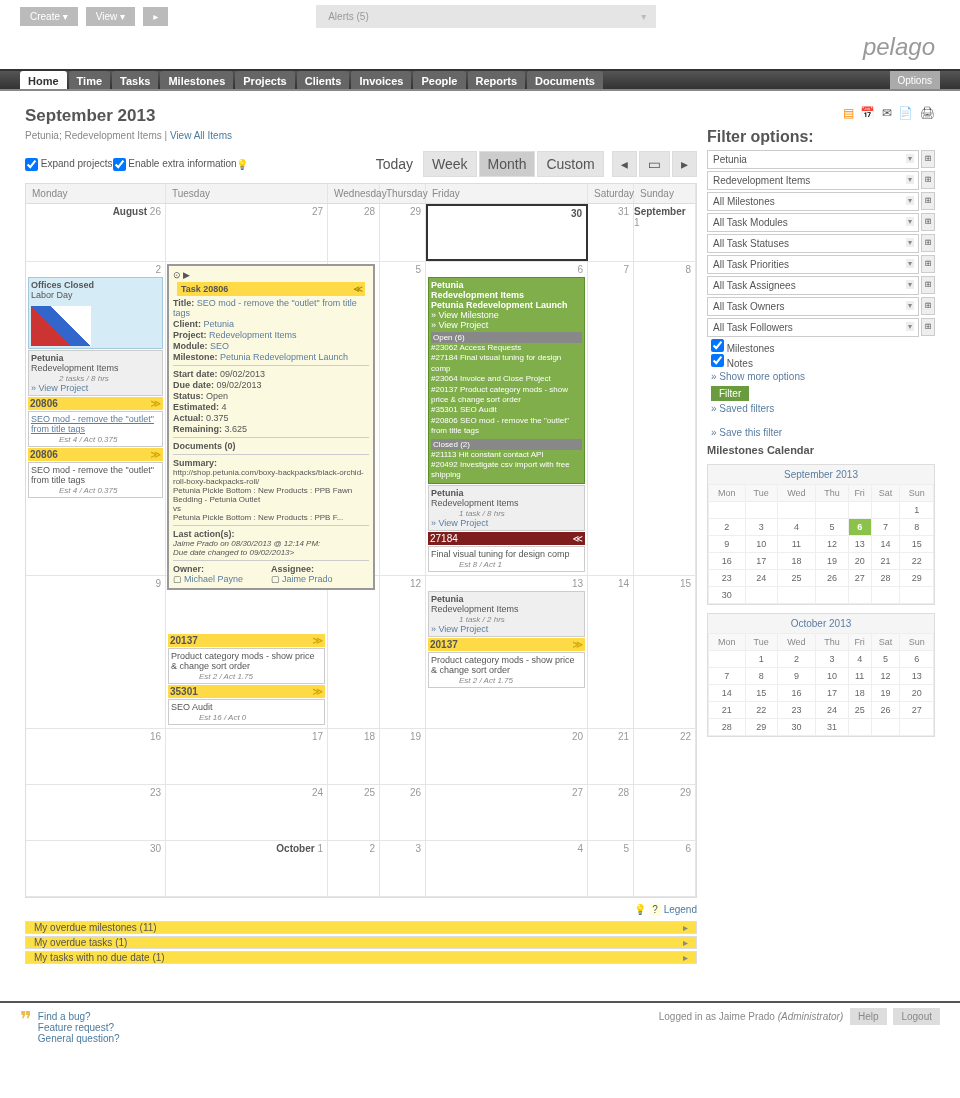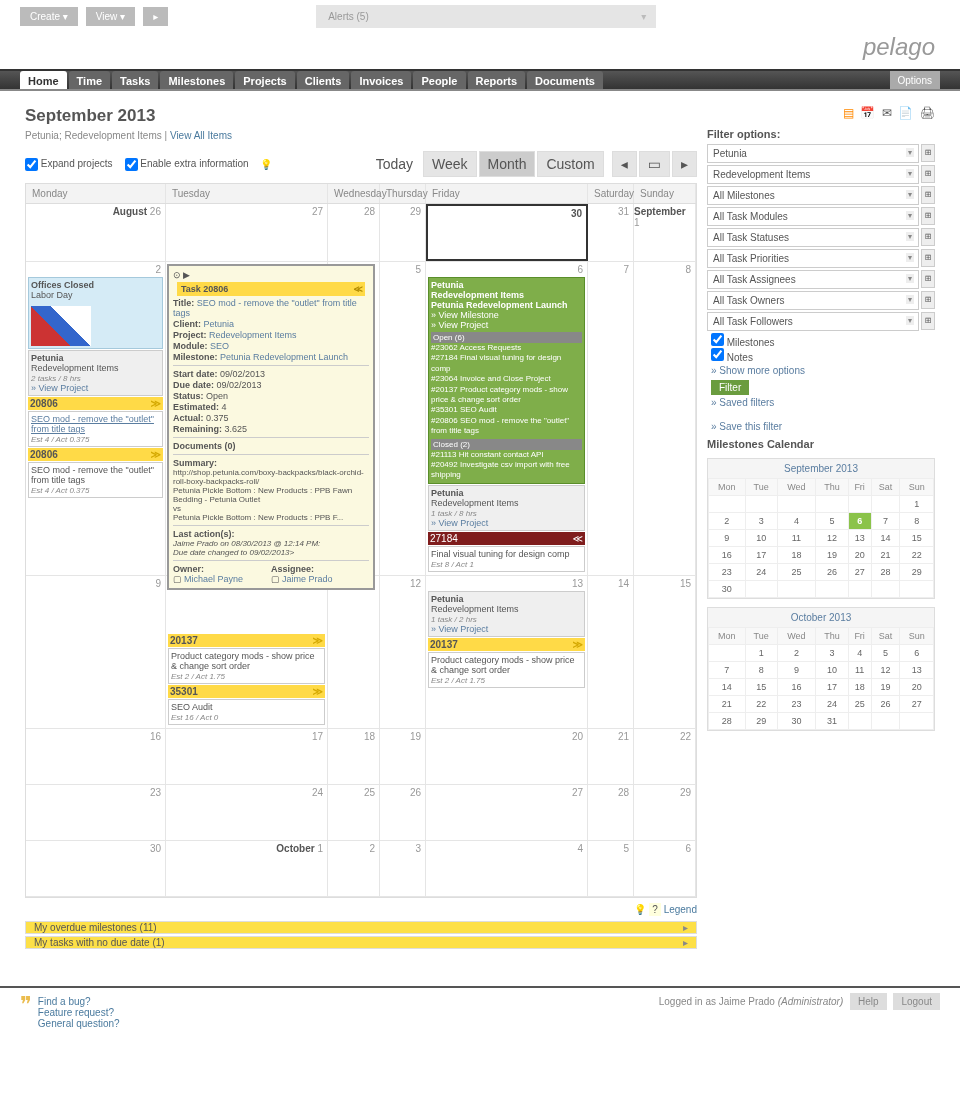--- a/index.html
+++ b/index.html
@@ -13,21 +13,21 @@
 .logo { font-size: 24px; color: #999; font-style: italic; }
 .nav-bar { background: linear-gradient(#555,#333); display: flex; padding: 0 20px; border-top: 2px solid #333; border-bottom: 2px solid #888; height: 22px; align-items: stretch; }
 .nav-tab { background: #666; color: #fff; padding: 4px 8px; margin-right: 2px; font-size: 11px; font-weight: bold; cursor: pointer; border-radius: 3px 3px 0 0; }
 .nav-tab.active { background: #fff; color: #333; }
 .nav-spacer { flex: 1; }
 .options-btn { background: #aaa; color: #fff; padding: 4px 8px; font-size: 10px; cursor: pointer; }
 .content { padding: 15px 25px; display: flex; gap: 10px; }
 .main-col { flex: 1; }
 .page-title { font-size: 17px; color: #555; font-weight: bold; margin-bottom: 4px; }
 .breadcrumb { font-size: 10px; color: #888; margin-bottom: 10px; }
-.controls-row { display: flex; align-items: center; gap: 12px; font-size: 10px; margin-bottom: 6px; }
+.controls-row { display: flex; align-items: center; font-size: 10px; margin-bottom: 6px; }
 .controls-row input[type=checkbox] { vertical-align: middle; }
 .view-switch { margin-left: auto; display: flex; gap: 2px; align-items: center; }
 .vs-btn { background: #e5e5e5; padding: 4px 8px; font-size: 14px; border: 1px solid #ddd; cursor: pointer; }
 .vs-btn.plain { background: none; border: none; }
 .vs-btn.active { background: #ccc; }
 .nav-arrows { display: flex; gap: 2px; margin-left: 6px; }
 .calendar { border: 1px solid #ddd; }
 .cal-head { display: grid; grid-template-columns: 140px 162px 52px 46px 162px 46px 62px; background: #f3f3f3; border-bottom: 1px solid #ddd; }
 .cal-head > div { padding: 4px 6px; font-size: 10px; color: #888; border-right: 1px solid #e5e5e5; }
 .cal-body { }
@@ -40,33 +40,33 @@
 .card-blue { background: #d5ebf6; border-color: #a5c9dc; }
 .card-white { background: #fff; }
 .card-yellow-hdr { background: #ffda47; font-weight: bold; padding: 1px 2px; position: relative; }
 .card-yellow-hdr::after { content: "≫"; position: absolute; right: 2px; color: #d4a800; }
 .card-green { background: #7fae4a; color: #fff; border-color: #5a8e2a; }
 .card-green .hdr-dark { background: #888; color: #fff; padding: 1px 2px; margin: 2px 0 0; font-size: 8px; }
 .card-green a { color: #fff; }
 .card-red-strip { background: #7f1d1d; color: #fff; font-weight: normal; padding: 1px 2px; position: relative; }
 .card-red-strip::after { content: "≪"; position: absolute; right: 2px; }
 .card-gray { background: #efefef; border-color: #ccc; }
-.small-text { font-size: 8px; font-style: italic; color: #888; }
+.small-text { font-size: 8px; font-style: italic; color: #888; margin-left: 28px; }
 .link9 { color: #5a7da0; }
 .popover { position: absolute; top: 1px; left: 141px; width: 208px; background: #fbf9e0; border: 2px solid #999; z-index: 10; font-size: 9px; padding: 4px; }
 .popover .hdr { background: #ffda47; font-weight: bold; padding: 2px 4px; position: relative; margin: 2px 4px; }
 .popover .hdr::after { content: "≪"; position: absolute; right: 2px; color: #b08a00; }
 .popover .row { margin: 1px 0; }
 .popover hr { border: none; border-top: 1px solid #ccc; margin: 3px 0; }
 .sidebar { width: 230px; }
 .toolbar-icons { text-align: right; margin-bottom: 8px; font-size: 12px; }
 .toolbar-icons span { margin-left: 3px; cursor: pointer; }
 .user-box { background: #e8e8e4; display: flex; align-items: center; gap: 8px; padding: 6px; margin-bottom: 8px; }
 .avatar { width: 28px; height: 28px; background: #ddd; border: 1px solid #aaa; }
-.filter-title { font-size: 11px; font-weight: bold; margin-bottom: 4px; }
+.filter-title { font-size: 16px; font-weight: bold; margin-bottom: 4px; }
 .filter-select { display: flex; margin-bottom: 2px; }
 .filter-select .sel { flex: 1; background: #fff; border: 1px solid #ccc; padding: 3px 5px; font-size: 10px; position: relative; cursor: pointer; }
 .filter-select .sel::after { content: "▾"; position: absolute; right: 4px; font-size: 8px; color: #888; background: #eee; padding: 0 2px; }
 .filter-select .ext { width: 14px; height: 18px; background: #eee; border: 1px solid #ccc; margin-left: 2px; font-size: 8px; text-align: center; line-height: 16px; cursor: pointer; }
 .filter-check { font-size: 10px; margin: 3px 0 0 4px; }
 .filter-link { color: #5a7da0; font-size: 10px; display: block; margin: 2px 0 0 4px; }
 .filter-btn { background: #6a9c3f; color: #fff; border: none; padding: 2px 8px; font-size: 10px; margin: 4px 0 0 4px; cursor: pointer; }
 .mini-cal { border: 1px solid #ddd; margin: 8px 0; }
 .mini-cal .mc-title { text-align: center; font-size: 10px; padding: 4px; color: #5a7da0; background: #f5f5f5; }
 .mini-cal table { width: 100%; border-collapse: collapse; }
@@ -382,20 +382,21 @@
           <div style="display:flex">
             <div style="flex:1"><strong>Owner:</strong><br>▢ <span class="link9">Michael Payne</span></div>
             <div style="flex:1"><strong>Assignee:</strong><br>▢ <span class="link9">Jaime Prado</span></div>
           </div>
         </div>
       </div>
     </div>
 
     <div class="legend-row">💡 <span style="background:#ffd;padding:1px 3px">?</span> <a>Legend</a></div>
     <div class="accordion">My overdue milestones (11)</div>
+    <div class="accordion">My overdue tasks (1)</div>
     <div class="accordion">My tasks with no due date (1)</div>
   </div>
 
   <div class="sidebar">
     <div class="toolbar-icons">
       <span style="color:#f80">▤</span>
       <span>📅</span>
       <span>✉</span>
       <span>📄</span>
       <span>🖨</span>

